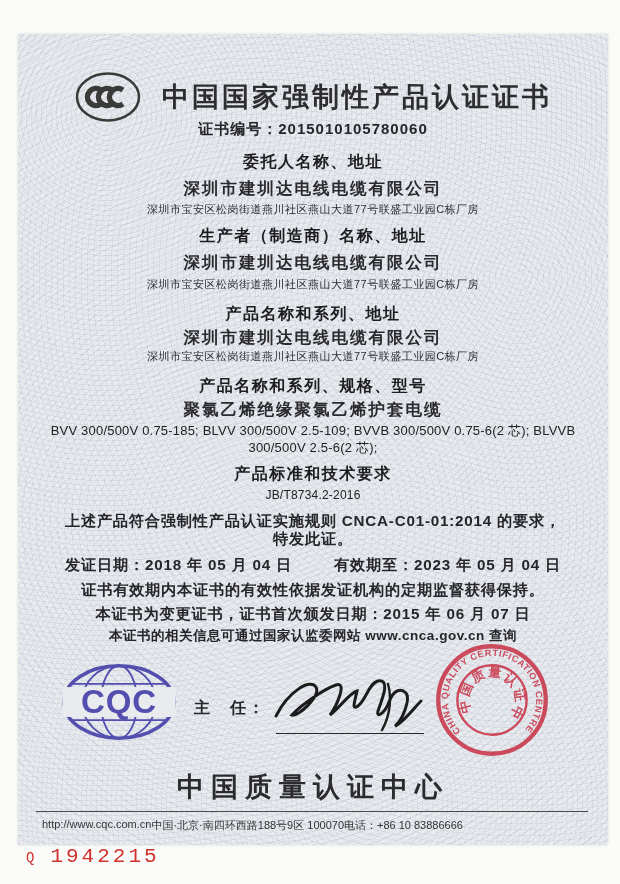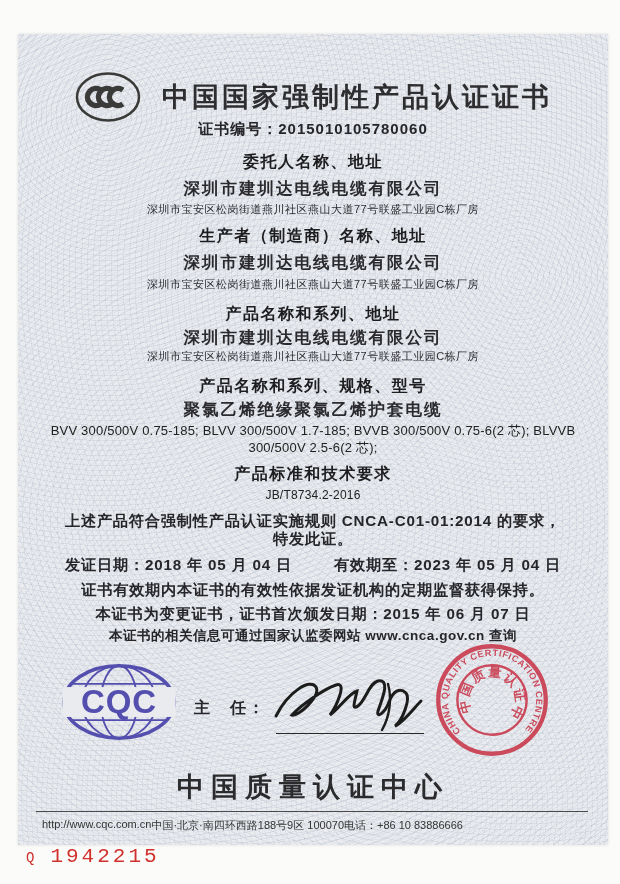--- a/index.html
+++ b/index.html
@@ -73,21 +73,21 @@
   <div class="row h" style="top:191px">生产者（制造商）名称、地址</div>
   <div class="row v" style="top:217px">深圳市建圳达电线电缆有限公司</div>
   <div class="row addr" style="top:243px">深圳市宝安区松岗街道燕川社区燕山大道77号联盛工业园C栋厂房</div>
 
   <div class="row h" style="top:269px">产品名称和系列、地址</div>
   <div class="row v" style="top:292px">深圳市建圳达电线电缆有限公司</div>
   <div class="row addr" style="top:315px">深圳市宝安区松岗街道燕川社区燕山大道77号联盛工业园C栋厂房</div>
 
   <div class="row h" style="top:341px">产品名称和系列、规格、型号</div>
   <div class="row v" style="top:364px">聚氯乙烯绝缘聚氯乙烯护套电缆</div>
-  <div class="row spec" style="top:388px">BVV 300/500V 0.75-185; BLVV 300/500V 1.7-185; BVVB 300/500V 0.75-6(2 芯); BLVVB</div>
+  <div class="row spec" style="top:388px">BVV 300/500V 0.75-185; BLVV 300/500V 2.5-109; BVVB 300/500V 0.75-6(2 芯); BLVVB</div>
   <div class="row spec" style="top:405px">300/500V 2.5-6(2 芯);</div>
 
   <div class="row h" style="top:429px">产品标准和技术要求</div>
   <div class="row spec" style="top:453px;font-size:12px">JB/T8734.2-2016</div>
 
   <div class="row bold15" style="top:477px">上述产品符合强制性产品认证实施规则 CNCA-C01-01:2014 的要求，</div>
   <div class="row bold15" style="top:495px">特发此证。</div>
 
   <div class="row bold15 dates" style="top:521px">
     <span>发证日期：2018 年 05 月 04 日</span><span class="gap"></span><span>有效期至：2023 年 05 月 04 日</span>

